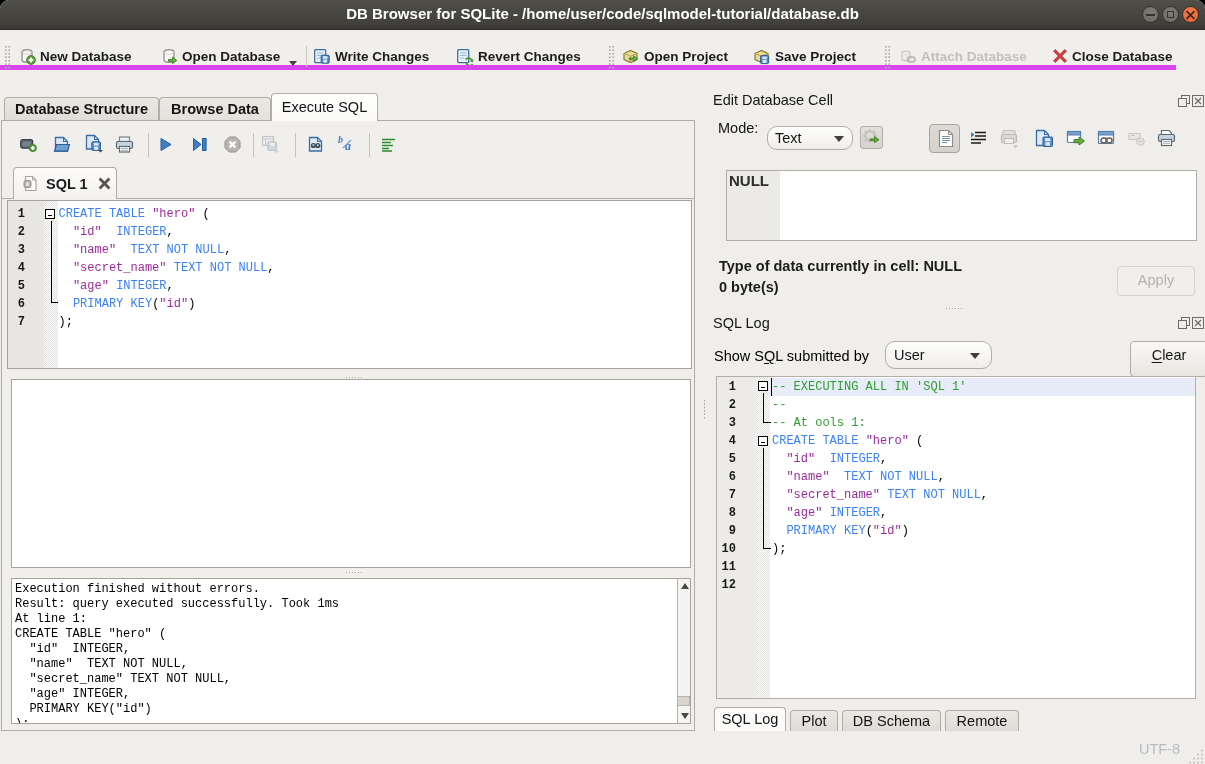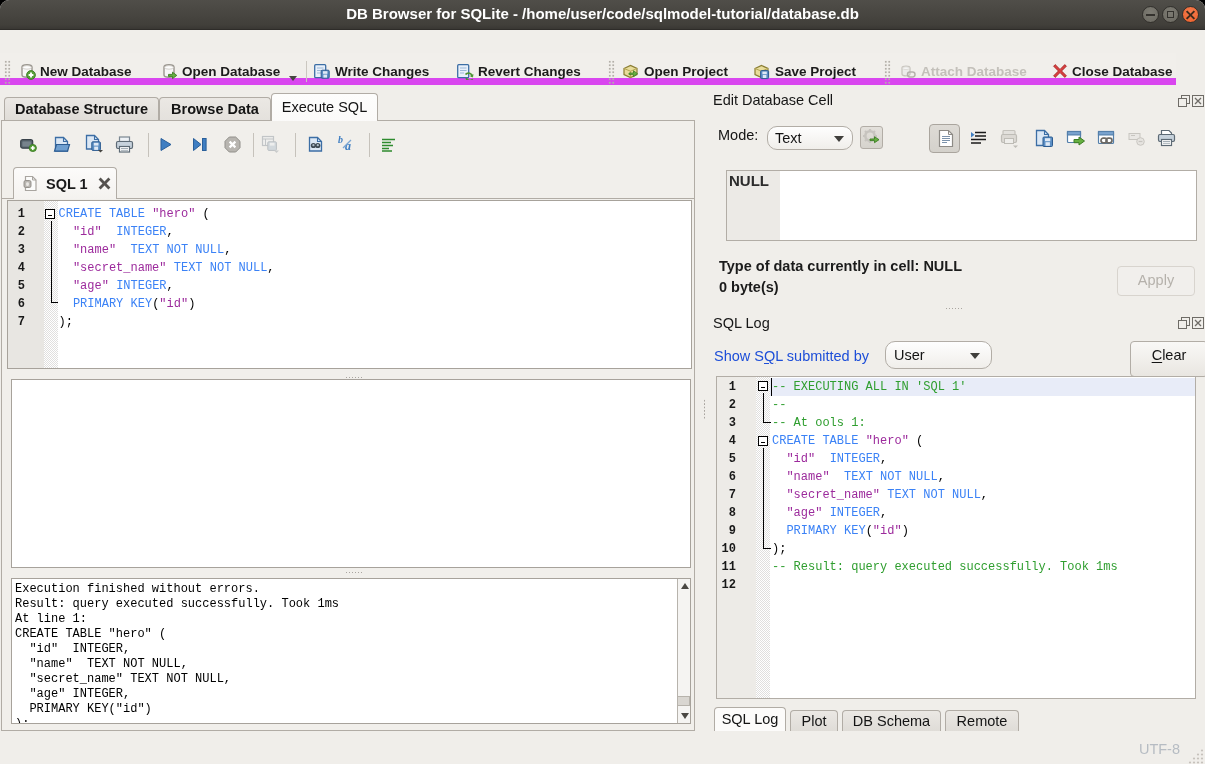--- a/index.html
+++ b/index.html
@@ -25,21 +25,21 @@
 .wbtn.close::before { transform:rotate(45deg); }
 .wbtn.close::after { transform:rotate(-45deg); }
 
 
 .menubar { position:absolute; left:0; top:31px; width:1205px; height:22px; background:#f1efeb;
   font-size:15px; color:#111; }
 .menubar span { position:absolute; top:2px; }
 .menubar u { text-decoration-thickness:1px; text-underline-offset:2px; }
 
 
-.toolbar { position:absolute; left:0; top:53px; width:1176px; height:32px; background:#f1efeb; border-bottom:7px solid #d946ef; }
+.toolbar { position:absolute; left:0; top:38px; width:1176px; height:32px; background:#f1efeb; border-bottom:5px solid #d946ef; }
 .titem { position:absolute; top:6px; height:24px; display:flex; align-items:center;
   font-size:13.5px; font-weight:bold; color:#1c1c1c; }
 .titem.dis { color:#c3c0ba; }
 .tsep { position:absolute; top:8px; width:1px; height:21px; background:#cbc7c0; }
 .tgrip { position:absolute; top:7px; width:7px; height:24px;
   background-image:radial-gradient(circle, #b3afa8 34%, transparent 40%);
   background-size:3.5px 3.5px; }
 .toolbar svg, .titem svg { margin-right:4px; }
 
 
@@ -338,21 +338,21 @@
   <div id="rightdock">
     <div class="dockhead" style="left:713px;top:92px;position:absolute;">Edit Database Cell</div>
     <svg width="12" height="12" viewBox="0 0 12 12" style="position:absolute;left:1178px;top:95px;">
       <rect x="3.5" y="0.5" width="8" height="8" fill="none" stroke="#6e6b66" stroke-width="1"></rect>
       <rect x="0.5" y="3.5" width="8" height="8" fill="#f0eeea" stroke="#6e6b66" stroke-width="1"></rect>
     </svg>
     <svg width="12" height="12" viewBox="0 0 12 12" style="position:absolute;left:1192px;top:95px;">
       <rect x="0.5" y="0.5" width="11" height="11" fill="none" stroke="#6e6b66" stroke-width="1"></rect>
       <path d="M3 3 L9 9 M9 3 L3 9" stroke="#6e6b66" stroke-width="1.3"></path>
     </svg>
-    <div style="position:absolute;left:718px;top:127px;font-size:14.5px;color:#141414;">Mode:</div>
+    <div style="position:absolute;left:718px;top:120px;font-size:14.5px;color:#141414;">Mode:</div>
     <div class="combo" style="left:767px;top:126px;width:86px;height:24px;">
       <span style="position:absolute;left:7px;top:3px;">Text</span>
       <span class="arr" style="right:8px;top:9px;"></span>
     </div>
     <div style="position:absolute;left:860px;top:126px;width:23px;height:23px;background:linear-gradient(#e3e0db,#d6d3cd);border:1px solid #b2ada6;border-radius:3px;">
       <svg width="19" height="19" viewBox="0 0 19 19" style="position:absolute;left:1px;top:1px;">
         <circle cx="8" cy="8" r="4.7" fill="none" stroke="#c7c4bf" stroke-width="2.6"></circle>
         <g stroke="#c7c4bf" stroke-width="2.2">
           <path d="M8 1 v3 M8 12 v3 M1 8 h3 M12 8 h3 M3 3 l2.1 2.1 M10.9 10.9 l2.1 2.1 M13 3 l-2.1 2.1 M5.1 10.9 L3 13"></path>
         </g>
@@ -418,21 +418,21 @@
 
     <div class="dockhead" style="left:713px;top:315px;position:absolute;">SQL Log</div>
     <svg width="12" height="12" viewBox="0 0 12 12" style="position:absolute;left:1178px;top:317px;">
       <rect x="3.5" y="0.5" width="8" height="8" fill="none" stroke="#6e6b66" stroke-width="1"></rect>
       <rect x="0.5" y="3.5" width="8" height="8" fill="#f0eeea" stroke="#6e6b66" stroke-width="1"></rect>
     </svg>
     <svg width="12" height="12" viewBox="0 0 12 12" style="position:absolute;left:1192px;top:317px;">
       <rect x="0.5" y="0.5" width="11" height="11" fill="none" stroke="#6e6b66" stroke-width="1"></rect>
       <path d="M3 3 L9 9 M9 3 L3 9" stroke="#6e6b66" stroke-width="1.3"></path>
     </svg>
-    <div style="position:absolute;left:714px;top:348px;font-size:14.5px;color:#1d4ed8;">Show S<u style="text-underline-offset:2px;">Q</u>L submitted by</div>
+    <div style="position:absolute;left:714px;top:348px;font-size:14.5px;color:#000000;">Show S<u style="text-underline-offset:2px;">Q</u>L submitted by</div>
     <div class="combo" style="left:885px;top:341px;width:107px;height:28px;">
       <span style="position:absolute;left:8px;top:5px;">User</span>
       <span class="arr" style="right:11px;top:11px;"></span>
     </div>
     <div class="btn" style="left:1117px;top:341px;width:78px;height:36px;line-height:26px;margin-left:13px;"><u style="text-underline-offset:2px;">C</u>lear</div>
 
     <div class="rlog">
       <div class="gutter"></div>
       <div class="fold"></div>
       <div class="hlline" style="left:53px;top:1px;"></div>
@@ -458,21 +458,20 @@
       <div class="codeline" style="left:55px;top:1px;"><span class="com">-- EXECUTING ALL IN 'SQL 1'</span></div>
       <div class="codeline" style="left:55px;top:19px;"><span class="com">--</span></div>
       <div class="codeline" style="left:55px;top:37px;"><span class="com">-- At ools 1:</span></div>
       <div class="codeline" style="left:55px;top:55px;"><span class="kw">CREATE TABLE</span> <span class="str">"hero"</span> (</div>
       <div class="codeline" style="left:55px;top:73px;">  <span class="str">"id"</span>  <span class="kw">INTEGER</span>,</div>
       <div class="codeline" style="left:55px;top:91px;">  <span class="str">"name"</span>  <span class="kw">TEXT NOT NULL</span>,</div>
       <div class="codeline" style="left:55px;top:109px;">  <span class="str">"secret_name"</span> <span class="kw">TEXT NOT NULL</span>,</div>
       <div class="codeline" style="left:55px;top:127px;">  <span class="str">"age"</span> <span class="kw">INTEGER</span>,</div>
       <div class="codeline" style="left:55px;top:145px;">  <span class="kw">PRIMARY KEY</span>(<span class="str">"id"</span>)</div>
       <div class="codeline" style="left:55px;top:163px;">);</div>
-      <div class="codeline" style="left:55px;top:181px;"><span class="com">-- Result: query executed successfully. Took 1ms</span></div>
     </div>
 
     <div class="btab active" style="left:714px;top:707px;width:72px;height:24px;line-height:23px;">SQL Log</div>
     <div class="btab" style="left:790px;top:710px;width:48px;height:21px;line-height:20px;">Plot</div>
     <div class="btab" style="left:842px;top:710px;width:99px;height:21px;line-height:20px;">DB Schema</div>
     <div class="btab" style="left:945px;top:710px;width:74px;height:21px;line-height:20px;">Remote</div>
   </div>
 
   <div class="statusnote">UTF-8</div>
   <svg width="16" height="16" viewBox="0 0 16 16" style="position:absolute;left:1188px;top:748px;">

